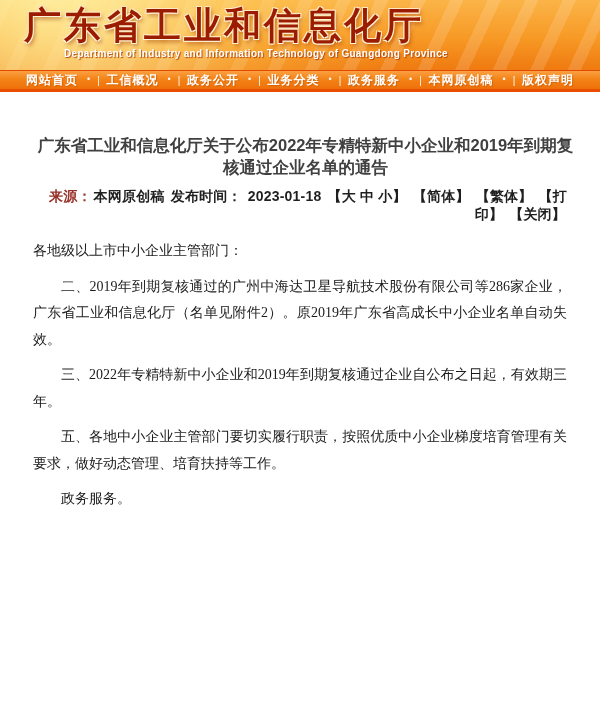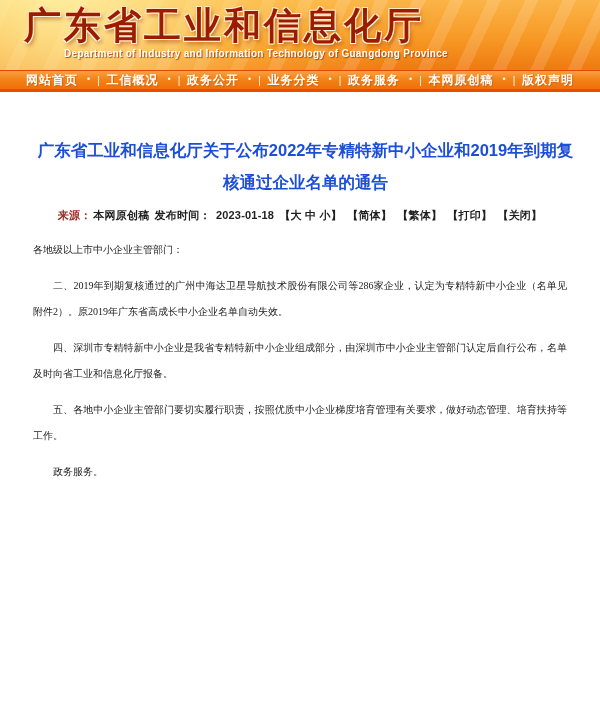--- a/index.html
+++ b/index.html
@@ -51,32 +51,32 @@
   .nav-sep { display:flex; align-items:center; gap:7px; color:#fff; }
   .nav-sep i { font-style:normal; font-size:10px; color:#ffffff; opacity:.95; }
   .nav-sep .dot { font-size:9px; position:relative; top:-1px; }
   .redline { height:3px; background:#e94d00; }
 
   
   .article { padding:0 33px; }
   .article-title {
     margin:42px auto 0; width:545px; text-align:center;
     font-family:"Liberation Sans","DejaVu Sans",sans-serif;
-    font-size:16.5px; font-weight:bold; color:#1d4ed8; line-height:32px;
+    font-size:16.5px; font-weight:bold; color:#404040; line-height:22px;
   }
   .meta {
-    margin-top:10px; text-align:center;
+    margin-top:10px; text-align:right;
     font-family:"Liberation Sans","DejaVu Sans",sans-serif;
-    font-size:11px; font-weight:bold; color:#1f1f1f; letter-spacing:.2px;
+    font-size:14px; font-weight:bold; color:#1f1f1f; letter-spacing:.2px;
   }
   .meta .src-label { color:#97322a; }
   .meta span { margin:0 1px; }
   .meta .tool { cursor:pointer; }
 
-  .body-text { margin-top:14px; font-size:10px; line-height:26.5px; text-align:justify; }
+  .body-text { margin-top:14px; font-size:14px; line-height:26.5px; text-align:justify; }
   .body-text p { margin-bottom:9px; }
   .body-text p.indent { text-indent:2em; }
 </style>
 </head>
 <body>
 
 <div class="banner">
   <div class="banner-title">广东省工业和信息化厅</div>
   <div class="banner-subtitle">Department of Industry and Information Technology of Guangdong Province</div>
 </div>
@@ -140,19 +140,19 @@
     <span>2023-01-18</span>
     <span class="tool">【大 中 小】</span>
     <span class="tool">【简体】</span>
     <span class="tool">【繁体】</span>
     <span class="tool">【打印】</span>
     <span class="tool">【关闭】</span>
   </div>
 
   <div class="body-text">
     <p>各地级以上市中小企业主管部门：</p>
-    <p class="indent">二、2019年到期复核通过的广州中海达卫星导航技术股份有限公司等286家企业，认定为专精特新中小企业（名单见附件2）。原2019年广东省高成长中小企业名单自动失效。</p>
-    <p class="indent">四、深圳市专精特新中小企业是我省专精特新中小企业组成部分，由深圳市中小企业主管部门认定后自行公布，名单及时向省工业和信息化厅报备。</p>
+    <p class="indent">二、2019年到期复核通过的广州中海达卫星导航技术股份有限公司等286家企业，广东省工业和信息化厅（名单见附件2）。原2019年广东省高成长中小企业名单自动失效。</p>
+    <p class="indent">三、2022年专精特新中小企业和2019年到期复核通过企业自公布之日起，有效期三年。</p>
     <p class="indent">五、各地中小企业主管部门要切实履行职责，按照优质中小企业梯度培育管理有关要求，做好动态管理、培育扶持等工作。</p>
     <p class="indent">政务服务。</p>
   </div>
 
 </div>
 
 </body></html>

